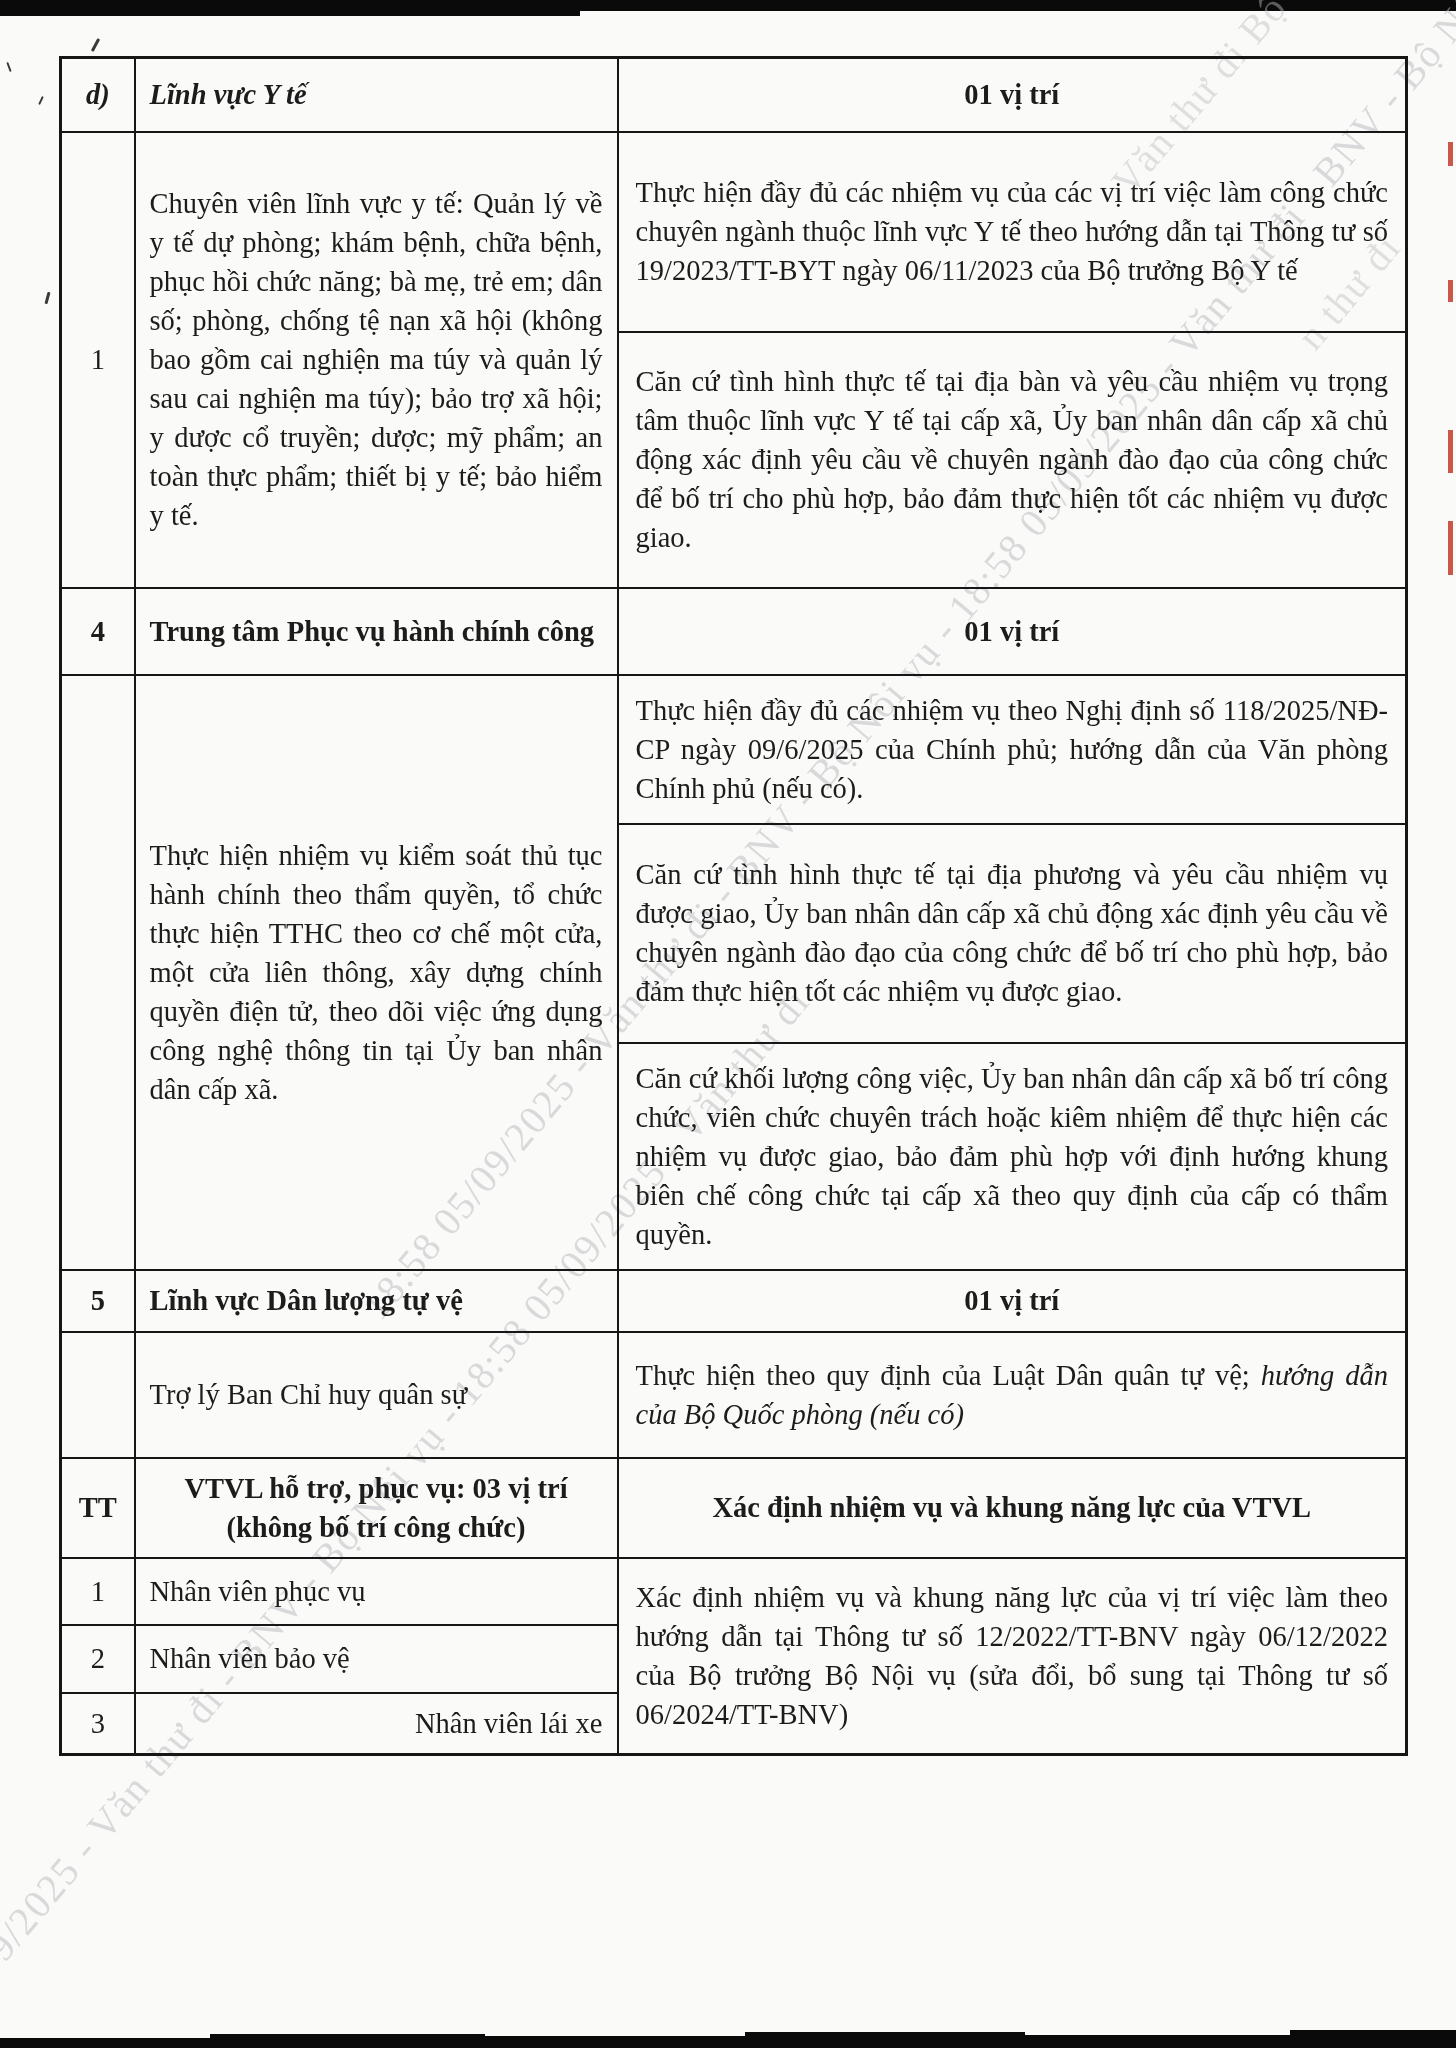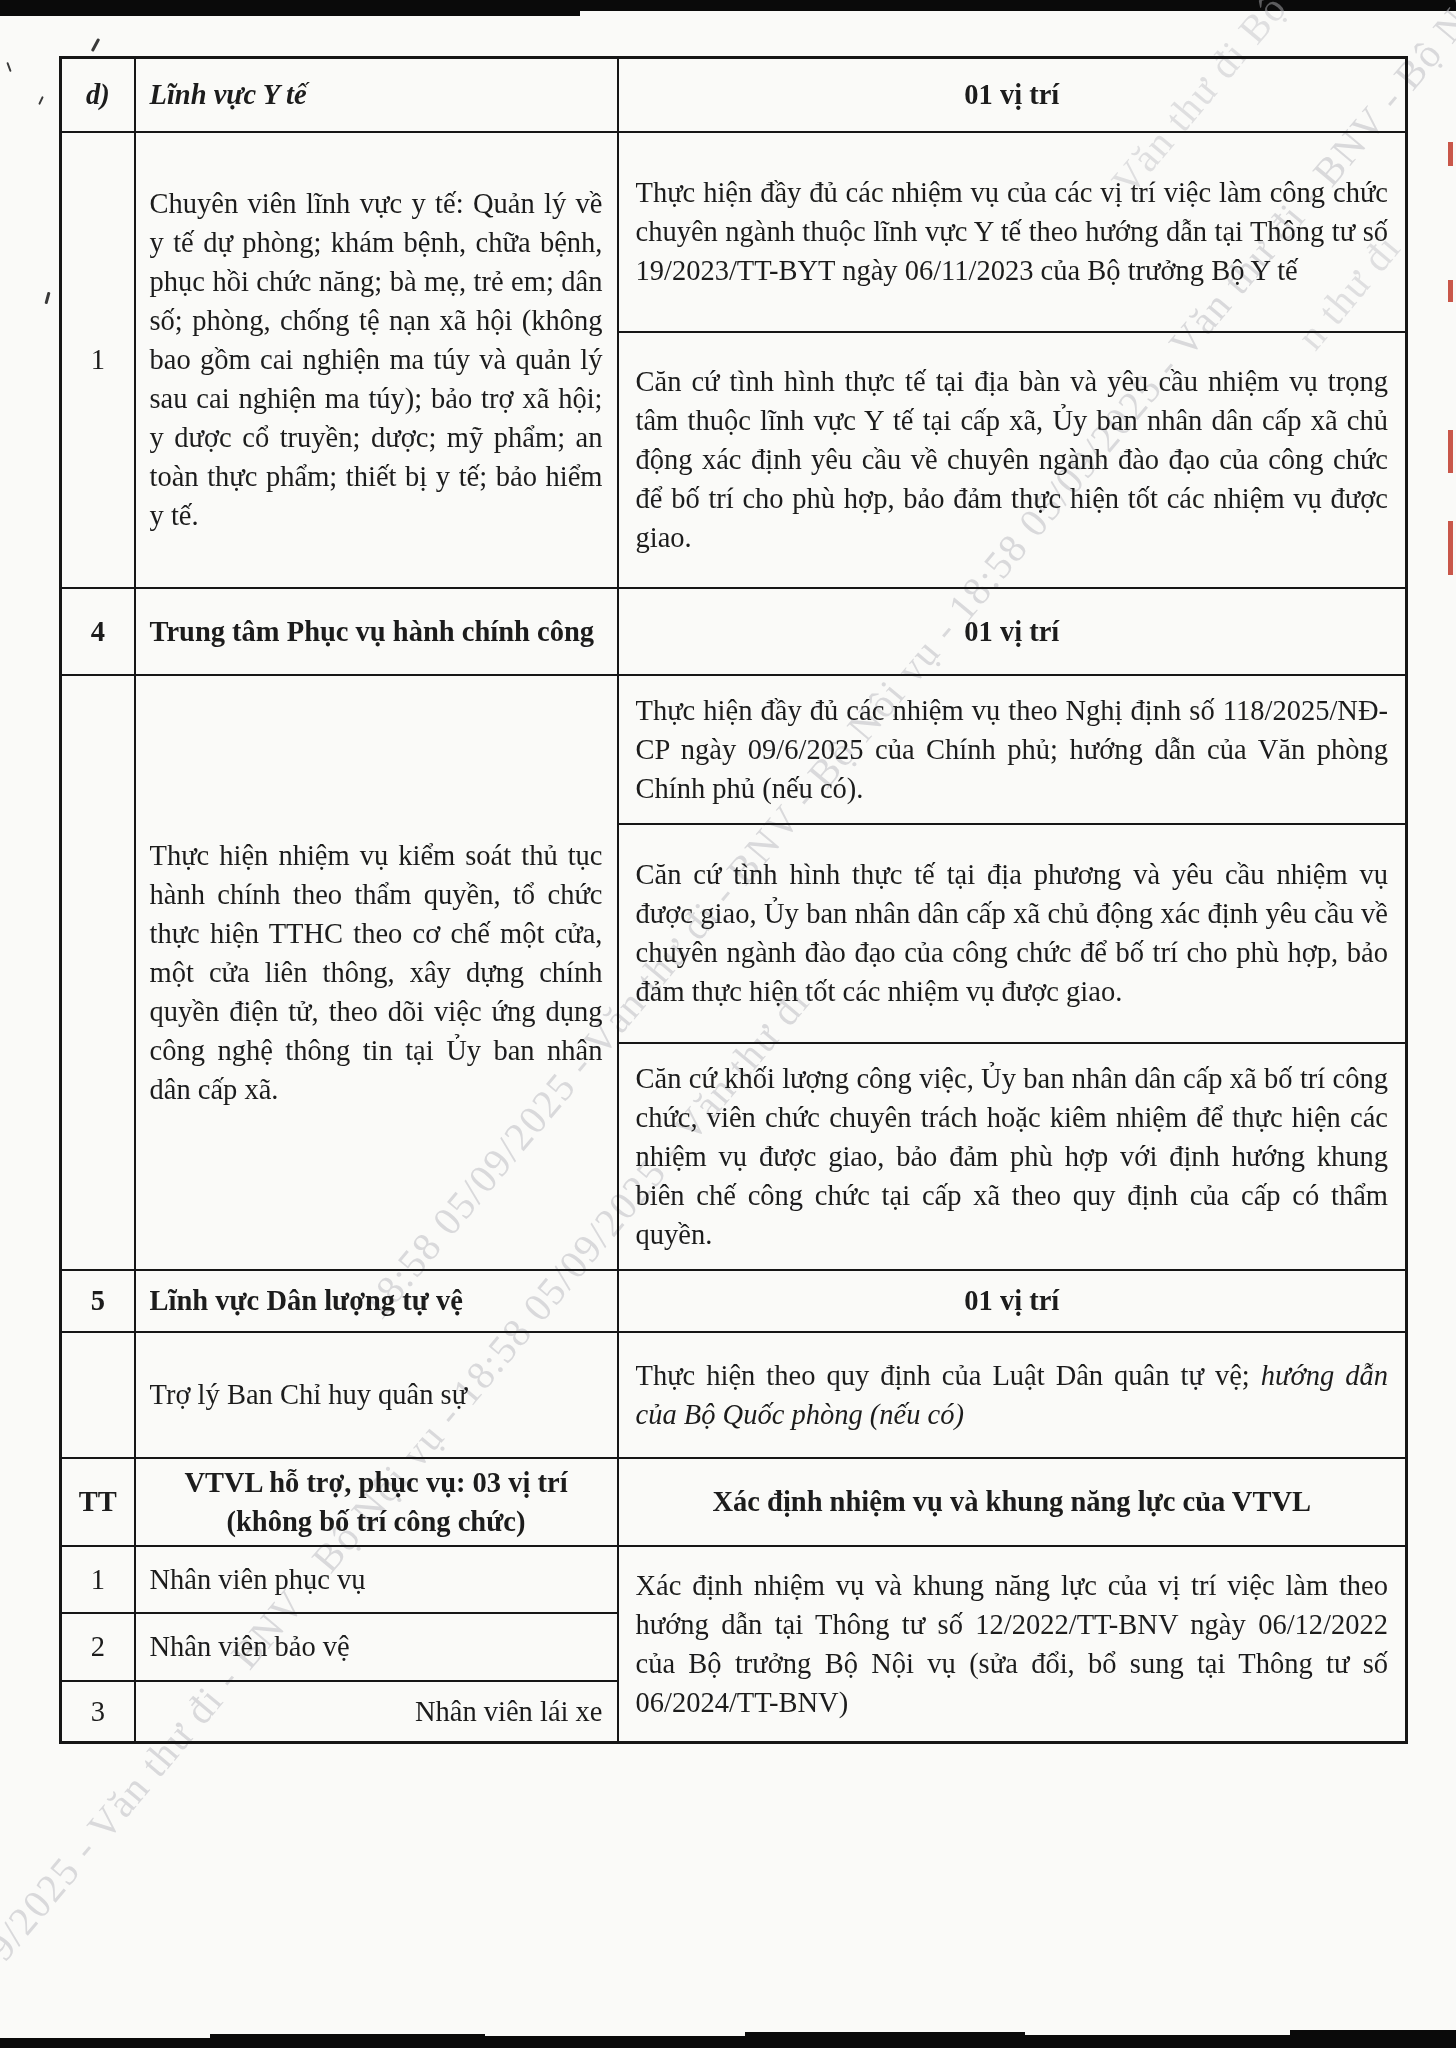--- a/index.html
+++ b/index.html
@@ -138,21 +138,21 @@
       <td class="count">01 vị trí</td>
     </tr>
     <tr style="height:126px">
       <td class="no"></td>
       <td class="txt" style="text-align:left">Trợ lý Ban Chỉ huy quân sự</td>
       <td class="task">
         <span>Thực hiện theo quy định của Luật Dân quân tự vệ; </span><span class="it">hướng dẫn của Bộ Quốc phòng (nếu có)</span>
       </td>
     </tr>
 
-    <tr style="height:88px">
+    <tr style="height:100px">
       <td class="no b head">TT</td>
       <td class="center b head">
         <div>VTVL hỗ trợ, phục vụ: 03 vị trí</div>
         <div>(không bố trí công chức)</div>
       </td>
       <td class="center b head">Xác định nhiệm vụ và khung năng lực của VTVL</td>
     </tr>
 
     <tr style="height:67px">
       <td class="no">1</td>

